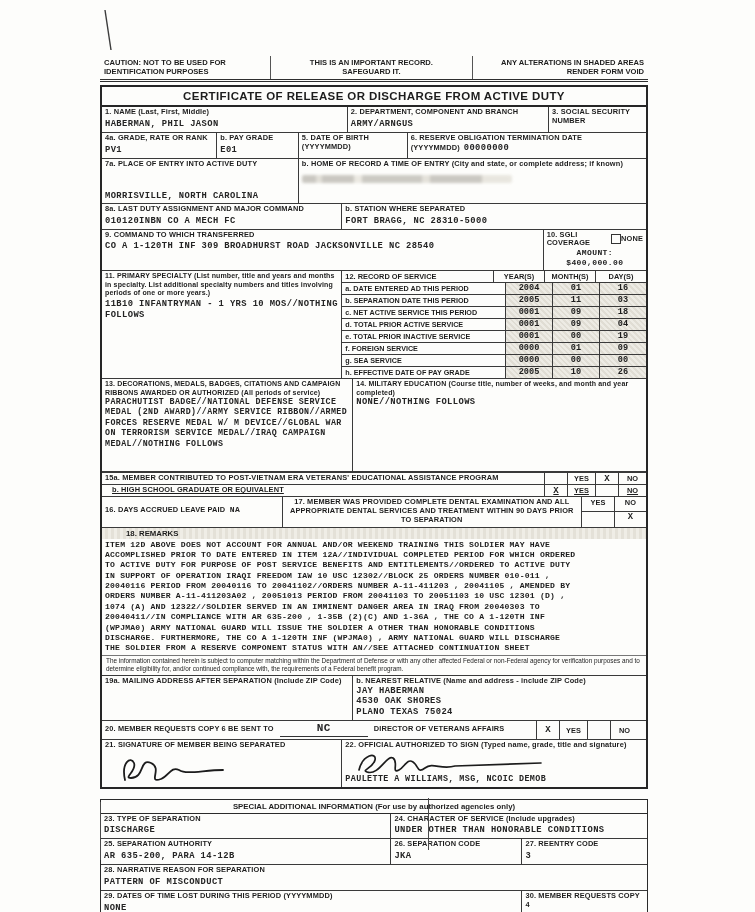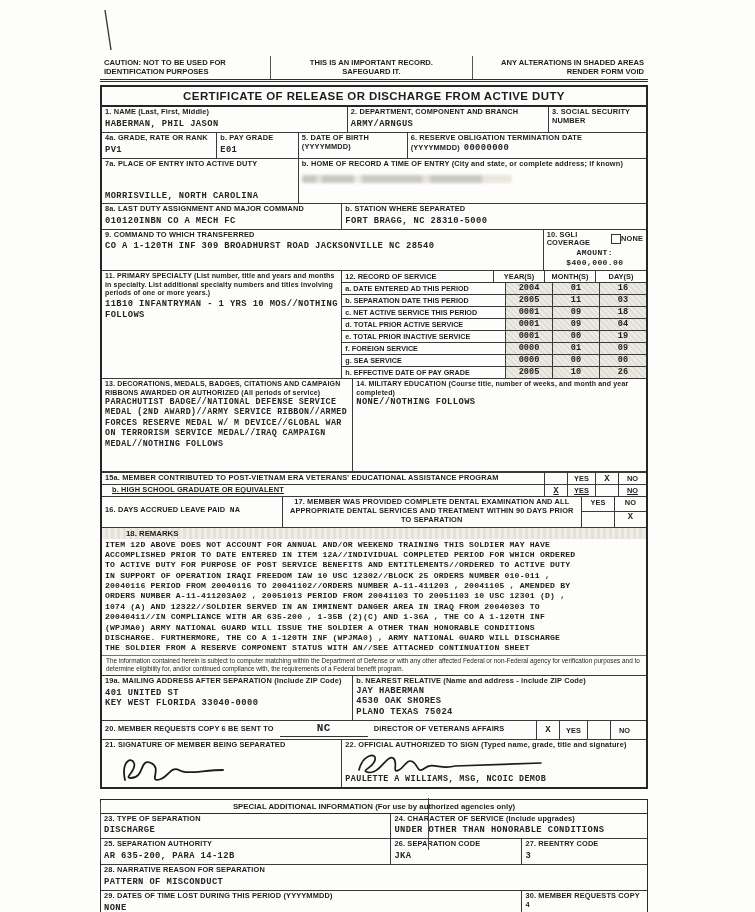--- a/index.html
+++ b/index.html
@@ -297,22 +297,20 @@
 20040411//IN COMPLIANCE WITH AR 635-200 , 1-35B (2)(C) AND 1-36A , THE CO A 1-120TH INF
 (WPJMA0)  ARMY NATIONAL GUARD WILL ISSUE THE SOLDIER A OTHER THAN HONORABLE CONDITIONS
 DISCHARGE. FURTHERMORE, THE CO A 1-120TH INF (WPJMA0) , ARMY NATIONAL GUARD WILL DISCHARGE
 THE SOLDIER FROM A RESERVE COMPONENT STATUS WITH AN//SEE ATTACHED CONTINUATION SHEET</div>
       <div class="fineprint">The information contained herein is subject to computer matching within the Department of Defense or with any other affected Federal or non-Federal agency for verification purposes and to determine eligibility for, and/or continued compliance with, the requirements of a Federal benefit program.</div>
     </div>
 
     <div class="row">
       <div class="cell" style="width:46%">
         <div class="lbl">19a. MAILING ADDRESS AFTER SEPARATION (Include ZIP Code)</div>
-        <div class="val sp">401 UNITED ST
-KEY WEST FLORIDA 33040-0000</div>
       </div>
       <div class="cell" style="width:54%">
         <div class="lbl">b. NEAREST RELATIVE (Name and address - include ZIP Code)</div>
         <div class="val">JAY HABERMAN
 4530 OAK SHORES
 PLANO TEXAS 75024</div>
       </div>
     </div>
 
     <div class="row">

